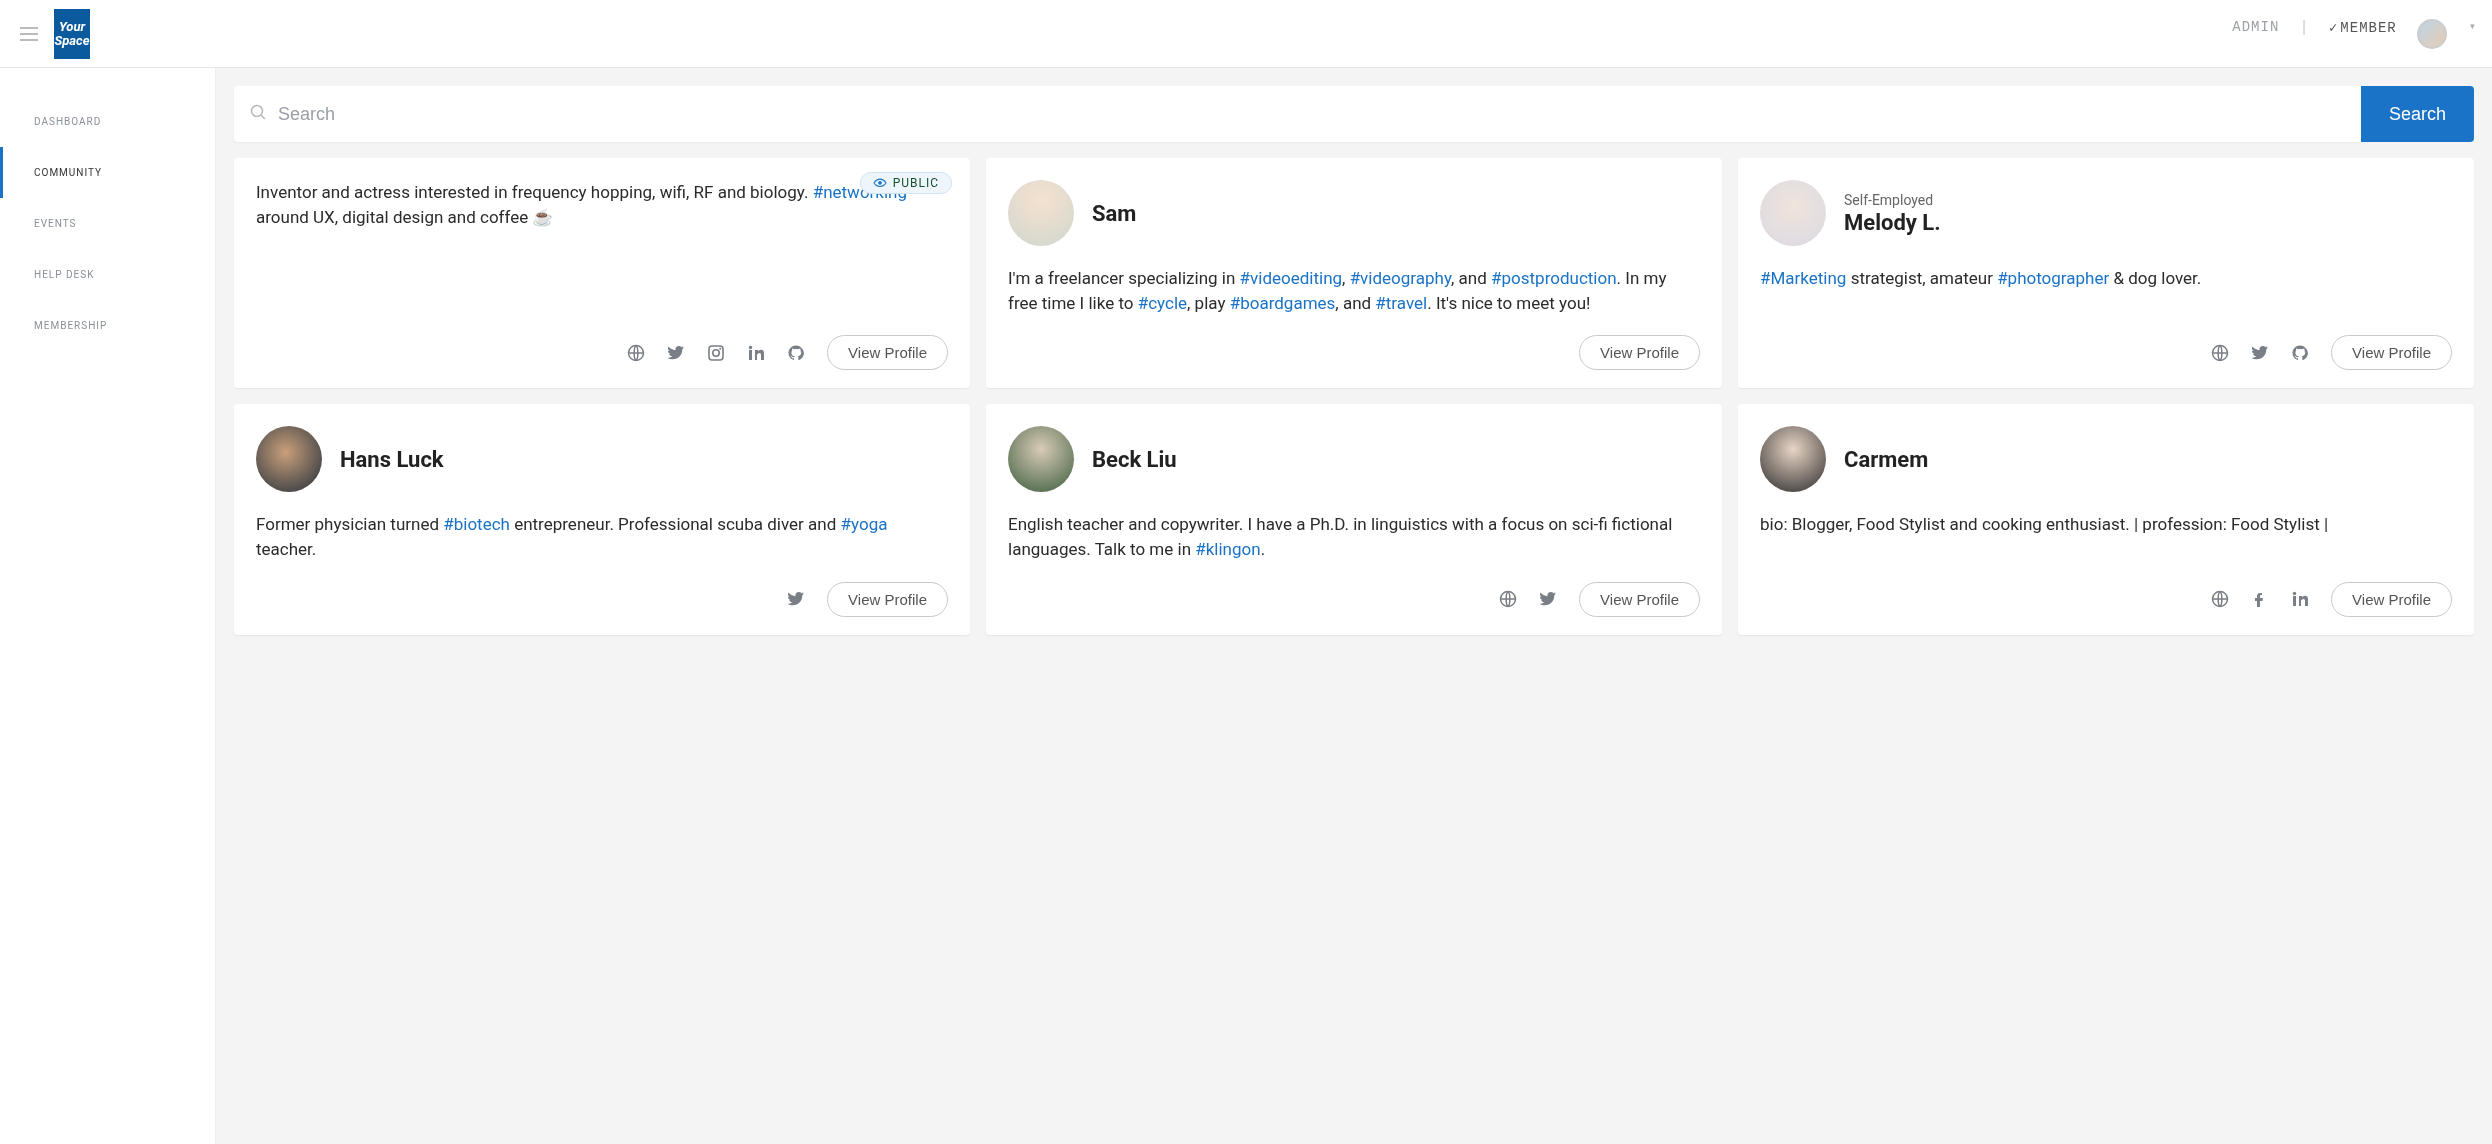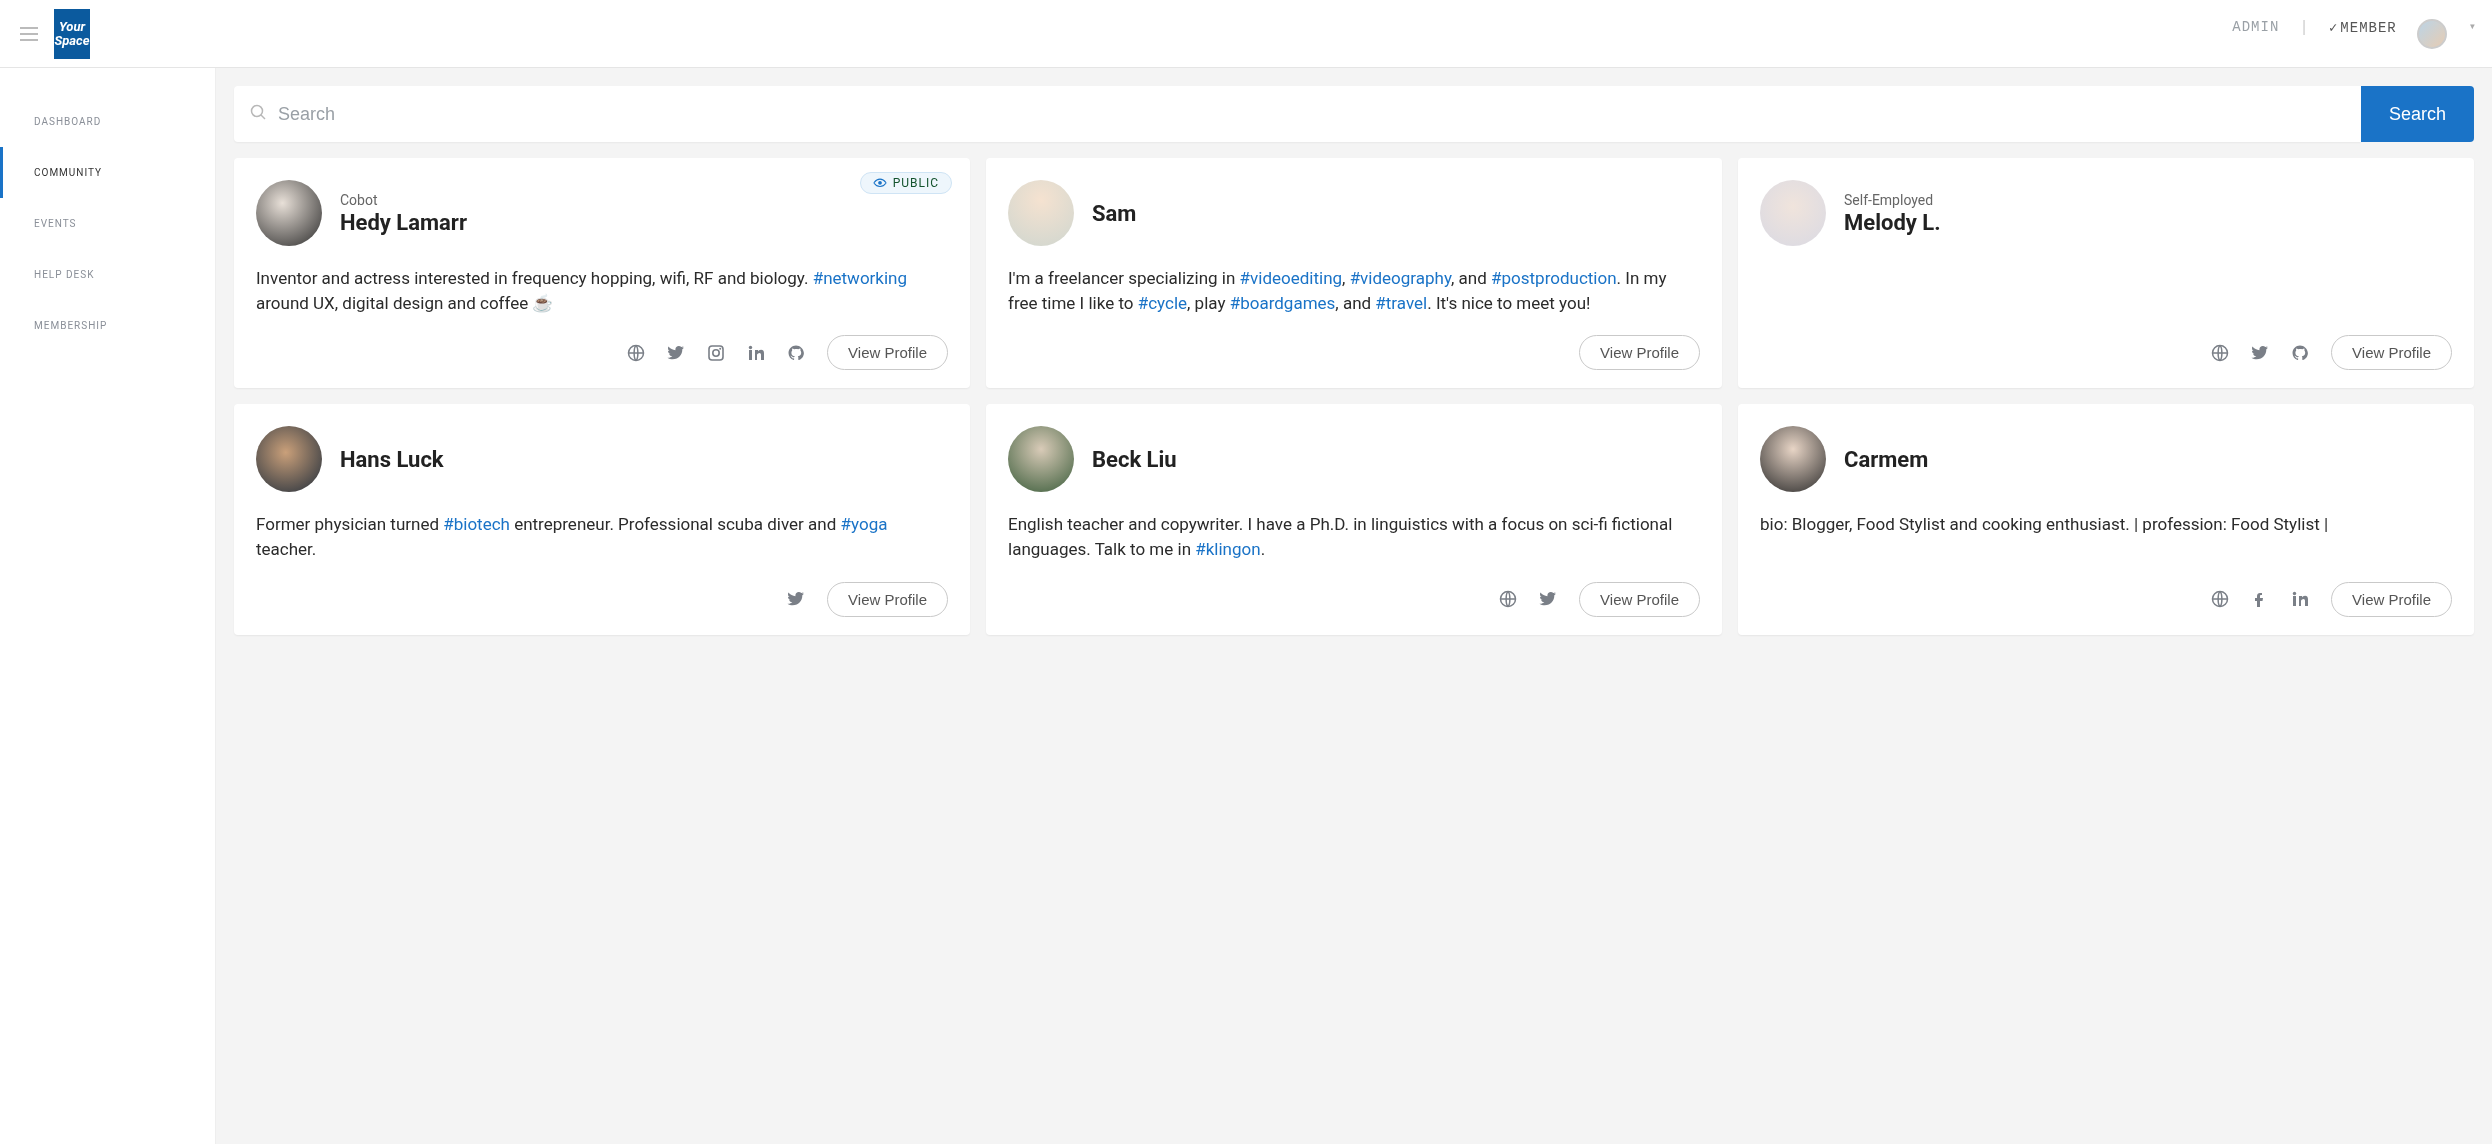--- a/index.html
+++ b/index.html
@@ -254,27 +254,20 @@
     </div>
 
     <div class="cards" id="cards">
         <div class="card">
           <div class="public-badge">
             <svg width="14" height="14" viewBox="0 0 18 18" style="color:#1a73c7">
               <use href="#ic-eye"></use>
             </svg>
             <span>PUBLIC</span>
           </div>
-          <div class="card-header">
-            <div class="avatar av1"></div>
-            <div>
-              <div class="company">Cobot</div>
-              <div class="name">Hedy Lamarr</div>
-            </div>
-          </div>
           <div class="bio"><span>Inventor and actress interested in frequency hopping, wifi, RF and biology. </span><a class="tag">#networking</a><span> around UX, digital design and coffee ☕</span></div>
           <div class="card-footer">
             <div class="socials">
               <span class="social-ic">
                 <svg width="18" height="18" viewBox="0 0 18 18">
                   <use href="#ic-globe"></use>
                 </svg>
               </span>
               <span class="social-ic">
                 <svg width="18" height="18" viewBox="0 0 18 18">
@@ -314,20 +307,21 @@
           </div>
         </div>
         <div class="card">
           <div class="card-header">
             <div class="avatar av3"></div>
             <div>
               <div class="company">Self-Employed</div>
               <div class="name">Melody L.</div>
             </div>
           </div>
+          <div class="bio"><a class="tag">#Marketing</a><span> strategist, amateur </span><a class="tag">#photographer</a><span> &amp; dog lover.</span></div>
           <div class="card-footer">
             <div class="socials">
               <span class="social-ic">
                 <svg width="18" height="18" viewBox="0 0 18 18">
                   <use href="#ic-globe"></use>
                 </svg>
               </span>
               <span class="social-ic">
                 <svg width="18" height="18" viewBox="0 0 18 18">
                   <use href="#ic-twitter"></use>

